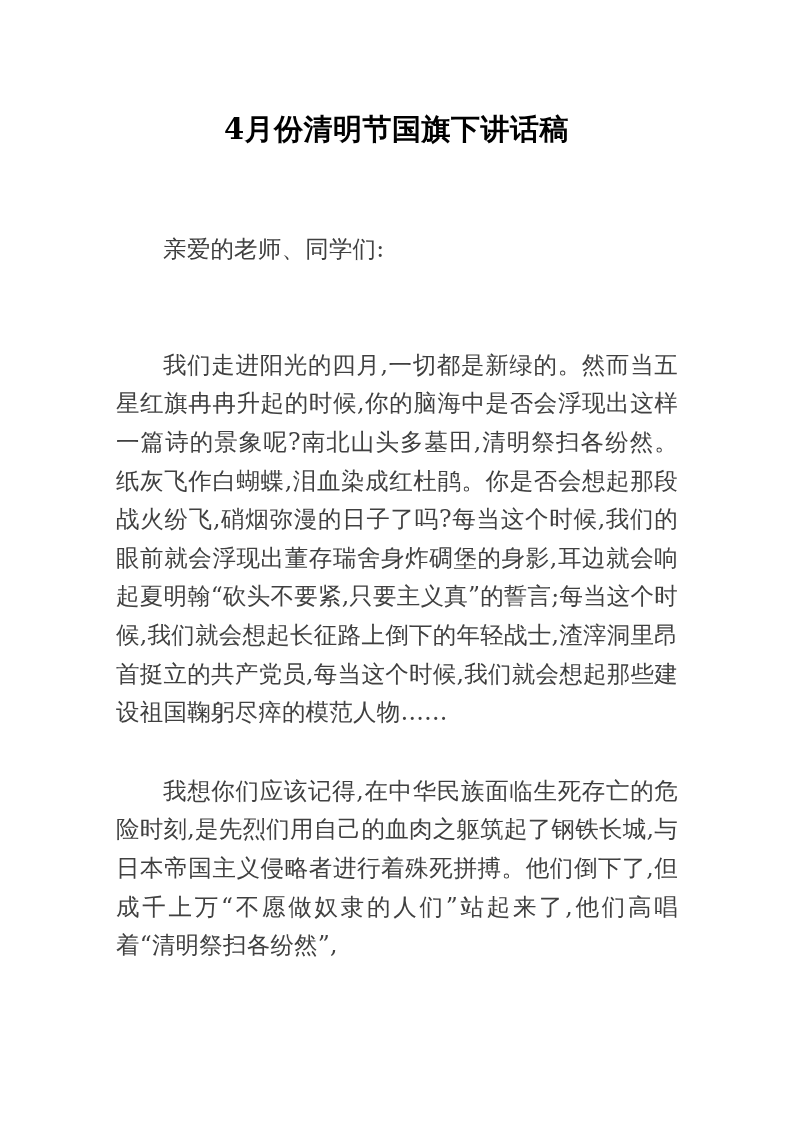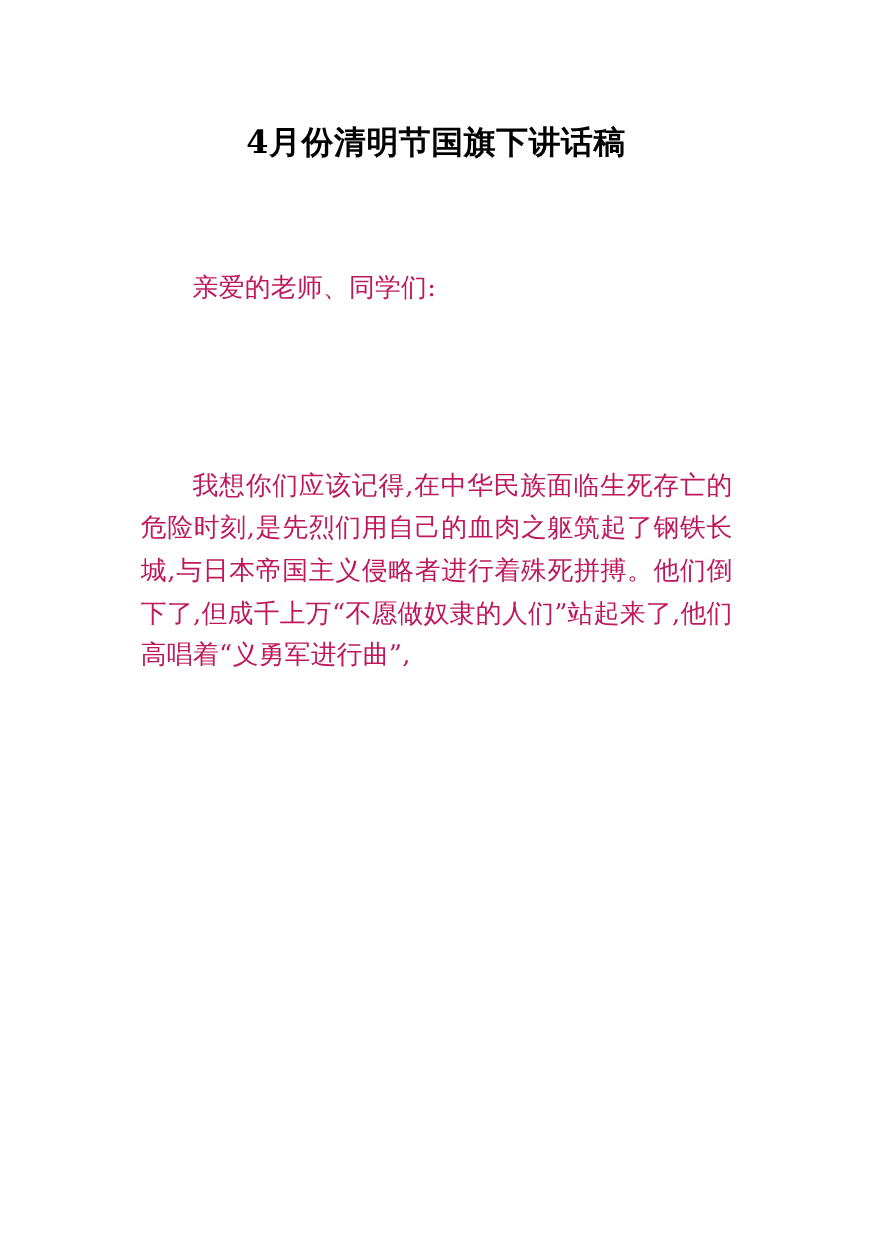--- a/index.html
+++ b/index.html
@@ -37,22 +37,22 @@
     position: absolute;
     left: 116px;
     top: 230px;
     width: 562px;
   }
 
   .para {
     font-family: "DejaVu Serif", "Liberation Serif", serif;
     font-size: 23.5px;
     line-height: 38.6px;
-    color: #be185d;
-    margin: 12px;
+    color: #404040;
+    margin: 0;
     text-align: justify;
     text-justify: inter-character;
     word-break: break-all;
     letter-spacing: 0.2px;
   }
 
   .para.indent {
     text-indent: 2em;
   }
 
@@ -77,20 +77,21 @@
 
   <div class="body-block">
 
     <p class="para" style="text-indent:2em;">亲爱的老师、同学们:</p>
 
     <div class="spacer-sm"></div>
 
 
     <div class="spacer-md"></div>
 
+    <p class="para indent">我们走进阳光的四月,一切都是新绿的。然而当五星红旗冉冉升起的时候,你的脑海中是否会浮现出这样一篇诗的景象呢?南北山头多墓田,清明祭扫各纷然。纸灰飞作白蝴蝶,泪血染成红杜鹃。你是否会想起那段战火纷飞,硝烟弥漫的日子了吗?每当这个时候,我们的眼前就会浮现出董存瑞舍身炸碉堡的身影,耳边就会响起夏明翰“砍头不要紧,只要主义真”的誓言;每当这个时候,我们就会想起长征路上倒下的年轻战士,渣滓洞里昂首挺立的共产党员,每当这个时候,我们就会想起那些建设祖国鞠躬尽瘁的模范人物……</p>
 
     <div class="spacer-lg"></div>
 
-    <p class="para indent">我想你们应该记得,在中华民族面临生死存亡的危险时刻,是先烈们用自己的血肉之躯筑起了钢铁长城,与日本帝国主义侵略者进行着殊死拼搏。他们倒下了,但成千上万“不愿做奴隶的人们”站起来了,他们高唱着“义勇军进行曲”,</p>
+    <p class="para indent">我想你们应该记得,在中华民族面临生死存亡的危险时刻,是先烈们用自己的血肉之躯筑起了钢铁长城,与日本帝国主义侵略者进行着殊死拼搏。他们倒下了,但成千上万“不愿做奴隶的人们”站起来了,他们高唱着“清明祭扫各纷然”,</p>
 
   </div>
 
 </div>
 
 </body></html>

